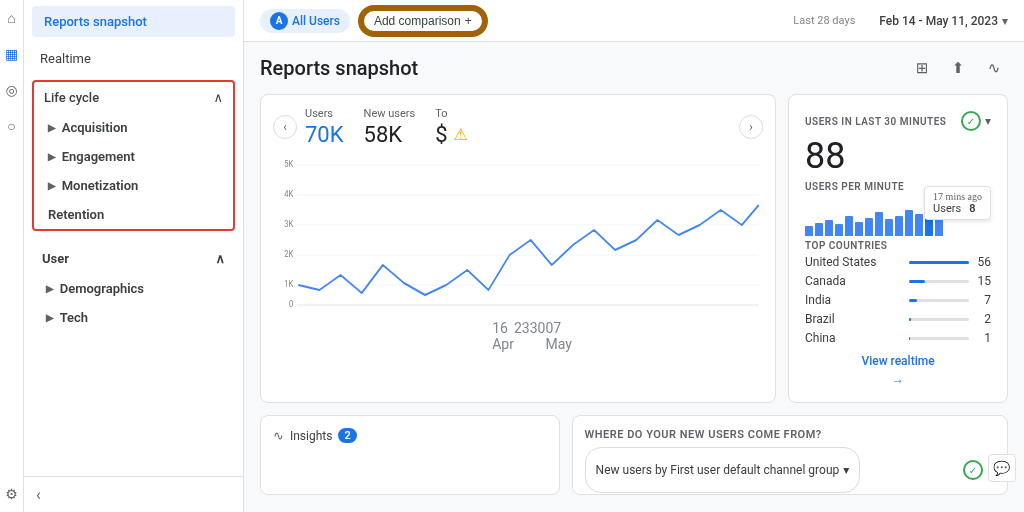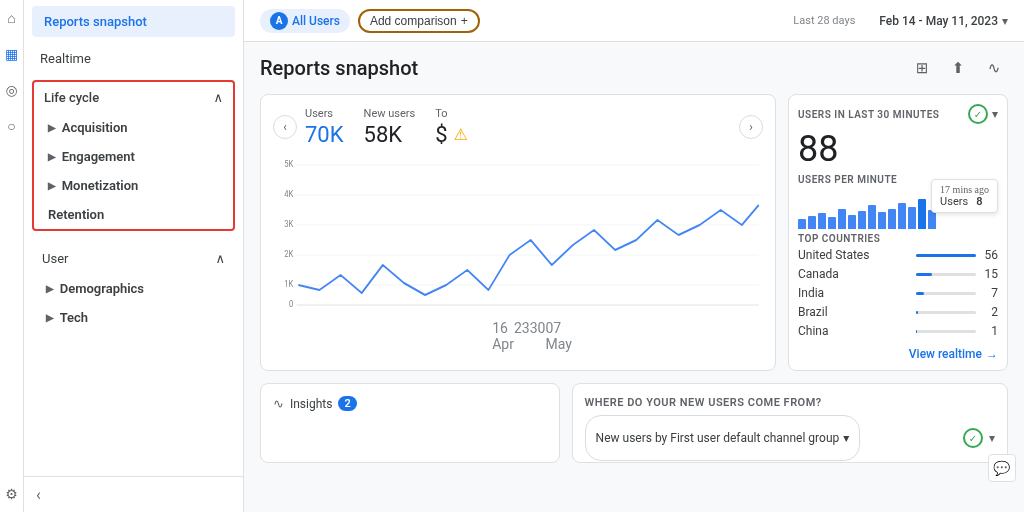--- a/index.html
+++ b/index.html
@@ -88,21 +88,21 @@
 
     .sidebar-user-section {
       margin: 6px 8px;
     }
     .sidebar-user-header {
       display: flex;
       justify-content: space-between;
       align-items: center;
       padding: 8px 10px;
       font-size: 13px;
-      font-weight: 400;
+      font-weight: 700;
       color: #3c4043;
       cursor: pointer;
     }
     .sidebar-bottom {
       margin-top: auto;
       display: flex;
       align-items: center;
       justify-content: space-between;
       padding: 8px 12px;
       border-top: 1px solid #e0e0e0;
@@ -151,21 +151,21 @@
       font-size: 10px;
       display: flex;
       align-items: center;
       justify-content: center;
       font-weight: 700;
     }
     .add-comparison-btn {
       display: flex;
       align-items: center;
       gap: 4px;
-      border: 2px solid #a16207;
+      border: 6px solid #a16207;
       border-radius: 16px;
       padding: 3px 10px;
       font-size: 12px;
       color: #3c4043;
       background: #fff;
       cursor: pointer;
     }
     .top-bar-right {
       display: flex;
       align-items: center;
@@ -281,21 +281,21 @@
     }
     .chart-svg {
       width: 100%;
       height: 160px;
     }
 
     
     .realtime-card {
       background: #fff;
       border-radius: 8px;
-      padding: 9px;
+      padding: 16px;
       width: 220px;
       border: 1px solid #e0e0e0;
       display: flex;
       flex-direction: column;
       flex-shrink: 0;
     }
     .realtime-header {
       display: flex;
       justify-content: space-between;
       align-items: center;
@@ -405,20 +405,21 @@
       margin-top: auto;
       display: flex;
       align-items: center;
       justify-content: flex-end;
       gap: 4px;
       color: #1a73e8;
       font-size: 12px;
       font-weight: 500;
       cursor: pointer;
       padding-top: 4px;
+      flex-direction: column;
     }
 
     
     .bottom-section {
       margin-top: 12px;
       display: flex;
       gap: 12px;
     }
     .bottom-card {
       background: #fff;

